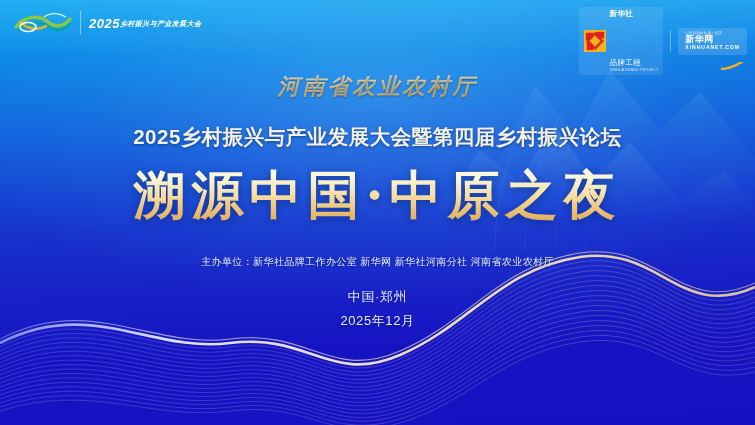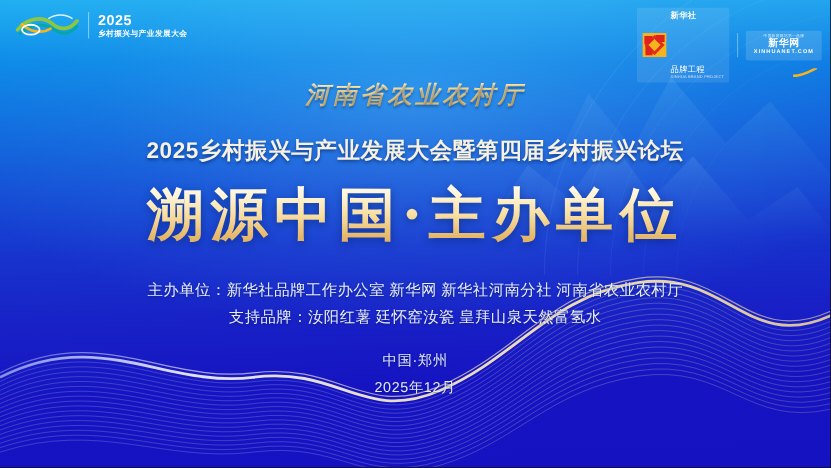--- a/index.html
+++ b/index.html
@@ -22,34 +22,34 @@
     background:linear-gradient(180deg,rgba(255,255,255,.10),rgba(255,255,255,0));
   }
   .waves{position:absolute;left:0;bottom:0;width:755px;height:190px;}
   .arc-rays{position:absolute;right:-40px;top:-60px;width:420px;height:330px;opacity:.30;}
 
   
   .header{position:absolute;left:0;top:0;width:100%;height:46px;}
   .logo-left{position:absolute;left:14px;top:8px;display:flex;align-items:center;gap:8px;}
   .logo-mark{width:58px;height:30px;flex:none;}
   .logo-divider{width:1px;height:24px;background:rgba(255,255,255,.45);}
-  .logo-text{display:flex;flex-direction:column;line-height:1;}
+  .logo-text{display:flex;flex-direction:row;line-height:1;font-style:italic;}
   .logo-year{color:#ffffff;font-size:13px;font-weight:bold;letter-spacing:.5px;}
   .logo-sub{color:#ffffff;font-size:7px;font-weight:bold;letter-spacing:.4px;margin-top:3px;}
 
   .logo-right{position:absolute;right:8px;top:7px;display:flex;align-items:center;gap:7px;padding-left:25px;}
   .badge{display:flex;align-items:center;gap:4px;padding:3px 5px;border-radius:2px;}
   .badge-xinhua{background:rgba(255,255,255,.10);}
   .xh-mark{width:22px;height:22px;flex:none;}
   .xh-txt{display:flex;flex-direction:column;line-height:1.15;}
   .xh-t1{color:#ffffff;font-size:7.5px;font-weight:bold;letter-spacing:.3px;}
   .xh-t2{color:#ffffff;font-size:7.5px;font-weight:normal;letter-spacing:.3px;margin-top:40px;}
   .xh-t3{color:rgba(255,255,255,.75);font-size:3.6px;letter-spacing:.2px;margin-top:1px;}
   .vbar{width:1px;height:22px;background:rgba(255,255,255,.35);}
-  .badge-net{background:rgba(255,255,255,.14);border-radius:2px;padding:4px 7px;display:flex;flex-direction:column;align-items:center;line-height:1.1;}
+  .badge-net{background:rgba(255,255,255,.14);border-radius:2px;padding:4px 7px;display:flex;flex-direction:column;align-items:flex-start;line-height:1.1;}
   .net-top{color:rgba(255,255,255,.8);font-size:3.4px;letter-spacing:.3px;}
   .net-mid{color:#ffffff;font-size:9px;font-weight:bold;letter-spacing:.5px;}
   .net-bot{color:#ffffff;font-size:5px;font-weight:bold;letter-spacing:1px;}
   .net-swoosh{position:absolute;right:4px;bottom:5px;width:22px;height:8px;}
 
   
   .content{position:absolute;left:0;top:0;width:100%;text-align:center;}
 
   .kicker{
     margin-top:72px;
@@ -72,23 +72,22 @@
     margin-top:10px;
     font-size:52px;font-weight:bold;letter-spacing:6px;
     font-family:"DejaVu Serif","Liberation Serif",serif;
     background:linear-gradient(180deg,#ffffff 0%,#fff3d2 26%,#f8dda0 50%,#e9bf72 72%,#d3a050 100%);
     -webkit-background-clip:text;background-clip:text;color:transparent;
     filter:drop-shadow(0 2px 4px rgba(0,20,80,.45));
   }
 
   .credits{margin-top:22px;}
   .credit-line{
-    color:#e9eefb;font-size:14px;letter-spacing:.4px;line-height:1.75;
+    color:#e9eefb;font-size:10px;letter-spacing:.4px;line-height:1.75;
     text-shadow:0 1px 2px rgba(0,20,80,.5);
-    font-family:Liberation Serif, serif;
   }
 
   .place{margin-top:14px;}
   .place-line{
     color:#e4ebfa;font-size:13px;letter-spacing:.6px;line-height:1.85;
     text-shadow:0 1px 2px rgba(0,20,80,.5);
   }
 </style>
 </head>
 <body>
@@ -212,25 +211,24 @@
       </div>
     </div>
   </div>
 
   <div class="content">
 
     <div class="kicker">河南省农业农村厅</div>
 
     <div class="subtitle">2025乡村振兴与产业发展大会暨第四届乡村振兴论坛</div>
 
-    <div class="headline">溯源中国·主办单位</div>
+    <div class="headline">溯源中国·中原之夜</div>
 
     <div class="credits">
       <div class="credit-line">主办单位：新华社品牌工作办公室  新华网  新华社河南分社  河南省农业农村厅</div>
-      <div class="credit-line">支持品牌：汝阳红薯  廷怀窑汝瓷  皇拜山泉天然富氢水</div>
     </div>
 
     <div class="place">
       <div class="place-line">中国·郑州</div>
       <div class="place-line">2025年12月</div>
     </div>
   </div>
 </div>
 
 </body></html>

